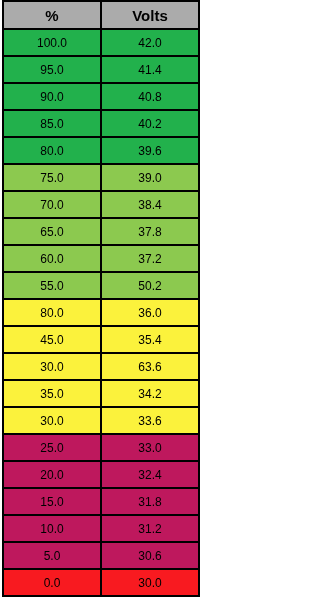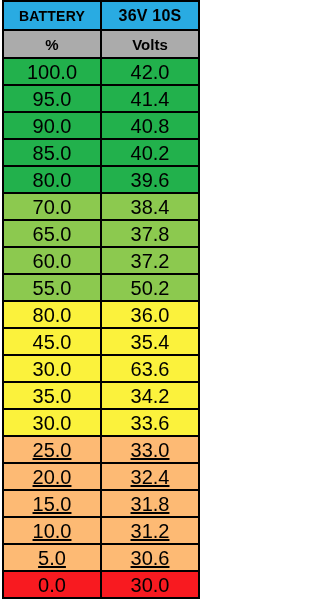--- a/index.html
+++ b/index.html
@@ -56,45 +56,41 @@
   tr.subheader-row td {
     height: 26px;
     background: #ABABAB;
     font-weight: bold;
     font-size: 15px;
   }
 
   
   tr.data-row td {
     height: 25px;
-    font-size: 20px;
+    font-size: 12px;
     font-weight: normal;
   }
 
   
   .band-green      { background: #22B14C; }
   .band-lightgreen { background: #8CC94F; }
   .band-yellow     { background: #FBF23C; }
-  .band-orange     { background: #fdba74; text-decoration: underline; }
+  .band-orange     { background: #be185d; }
   .band-red        { background: #F81A20; }
 </style>
 </head>
 <body>
 
 <div id="chart-root">
   <table class="voltage-table">
     <colgroup>
       <col class="col-pct">
       <col class="col-volt">
     </colgroup>
     <tbody>
-      <tr class="header-row">
-        <td class="title-pct">BATTERY</td>
-        <td class="title-volt">36V 10S</td>
-      </tr>
       <tr class="subheader-row">
         <td>%</td>
         <td>Volts</td>
       </tr>
     <tr class="data-row">
           <td class="band-green">100.0</td>
           <td class="band-green">42.0</td>
         </tr>
         <tr class="data-row">
           <td class="band-green">95.0</td>
@@ -104,20 +100,24 @@
           <td class="band-green">90.0</td>
           <td class="band-green">40.8</td>
         </tr>
         <tr class="data-row">
           <td class="band-green">85.0</td>
           <td class="band-green">40.2</td>
         </tr>
         <tr class="data-row">
           <td class="band-green">80.0</td>
           <td class="band-green">39.6</td>
+        </tr>
+        <tr class="data-row">
+          <td class="band-lightgreen">75.0</td>
+          <td class="band-lightgreen">39.0</td>
         </tr>
         <tr class="data-row">
           <td class="band-lightgreen">70.0</td>
           <td class="band-lightgreen">38.4</td>
         </tr>
         <tr class="data-row">
           <td class="band-lightgreen">65.0</td>
           <td class="band-lightgreen">37.8</td>
         </tr>
         <tr class="data-row">

